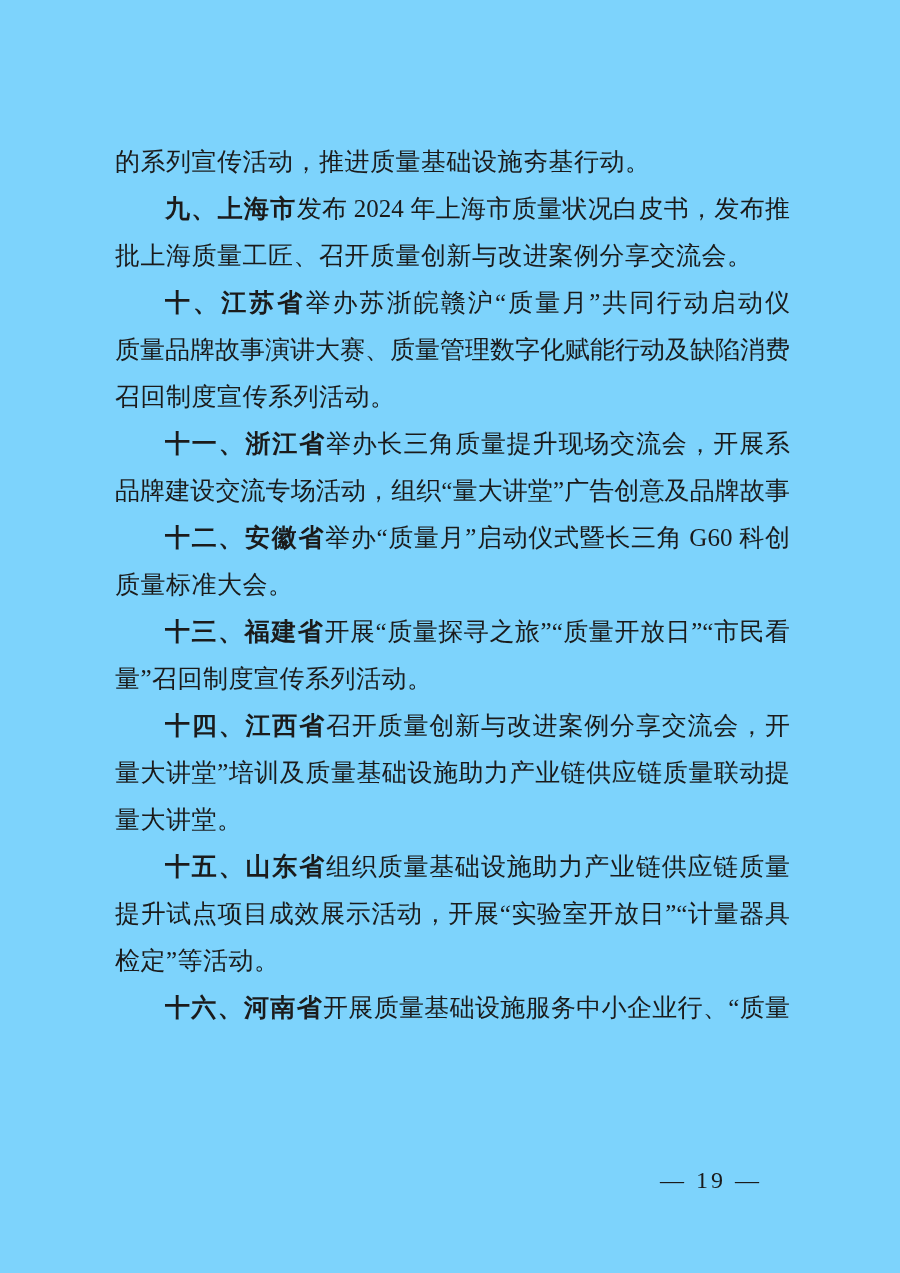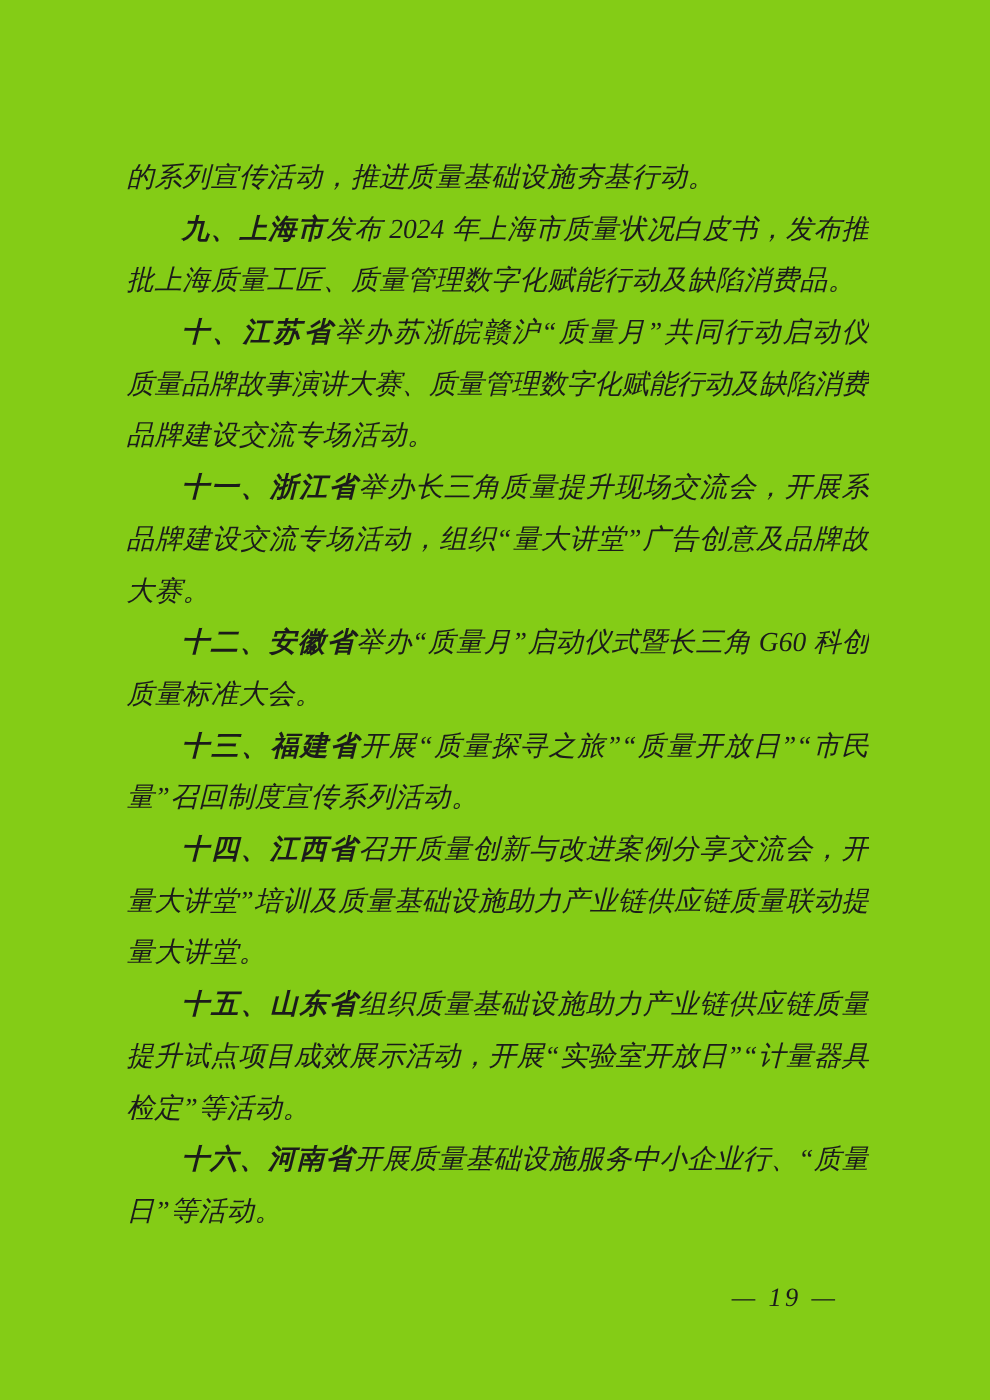--- a/index.html
+++ b/index.html
@@ -5,25 +5,24 @@
   html, body {
     margin: 0;
     padding: 0;
     background: #e8e8e8;
   }
   .page {
     position: relative;
     width: 900px;
     height: 1273px;
     margin: 0 auto;
-    background: #84cc16;
+    background: #7dd3fc;
     overflow: hidden;
     font-family: "Liberation Serif", "DejaVu Serif", serif;
     color: #1b1b1b;
-    font-style: italic;
   }
   .text-block {
     position: absolute;
     top: 138px;
     left: 115px;
     right: 110px;
   }
   .line {
     font-size: 25px;
     line-height: 47px;
@@ -55,36 +54,34 @@
     color: #1b1b1b;
   }
 </style>
 </head>
 <body>
 
 <div class="page">
   <main class="text-block">
       <div class="line">的系列宣传活动，推进质量基础设施夯基行动。</div>
       <div class="line indent justify"><span class="lead">九、上海市</span>发布 2024 年上海市质量状况白皮书，发布推广一</div>
-      <div class="line">批上海质量工匠、质量管理数字化赋能行动及缺陷消费品。</div>
+      <div class="line">批上海质量工匠、召开质量创新与改进案例分享交流会。</div>
       <div class="line indent justify"><span class="lead">十、江苏省</span>举办苏浙皖赣沪“质量月”共同行动启动仪式，开展</div>
       <div class="line justify">质量品牌故事演讲大赛、质量管理数字化赋能行动及缺陷消费品</div>
-      <div class="line">品牌建设交流专场活动。</div>
+      <div class="line">召回制度宣传系列活动。</div>
       <div class="line indent justify"><span class="lead">十一、浙江省</span>举办长三角质量提升现场交流会，开展系列质量</div>
       <div class="line justify">品牌建设交流专场活动，组织“量大讲堂”广告创意及品牌故事</div>
-      <div class="line">大赛。</div>
       <div class="line indent justify"><span class="lead">十二、安徽省</span>举办“质量月”启动仪式暨长三角 G60 科创走廊</div>
       <div class="line">质量标准大会。</div>
       <div class="line indent justify"><span class="lead">十三、福建省</span>开展“质量探寻之旅”“质量开放日”“市民看质</div>
       <div class="line">量”召回制度宣传系列活动。</div>
       <div class="line indent justify"><span class="lead">十四、江西省</span>召开质量创新与改进案例分享交流会，开展“质</div>
       <div class="line justify">量大讲堂”培训及质量基础设施助力产业链供应链质量联动提升</div>
       <div class="line">量大讲堂。</div>
       <div class="line indent justify"><span class="lead">十五、山东省</span>组织质量基础设施助力产业链供应链质量联动</div>
       <div class="line justify">提升试点项目成效展示活动，开展“实验室开放日”“计量器具免费</div>
       <div class="line">检定”等活动。</div>
       <div class="line indent justify"><span class="lead">十六、河南省</span>开展质量基础设施服务中小企业行、“质量开放</div>
-      <div class="line">日”等活动。</div>
     </main>
   <footer class="page-footer">
     <span>— 19 —</span>
   </footer>
 </div>
 
 </body></html>

